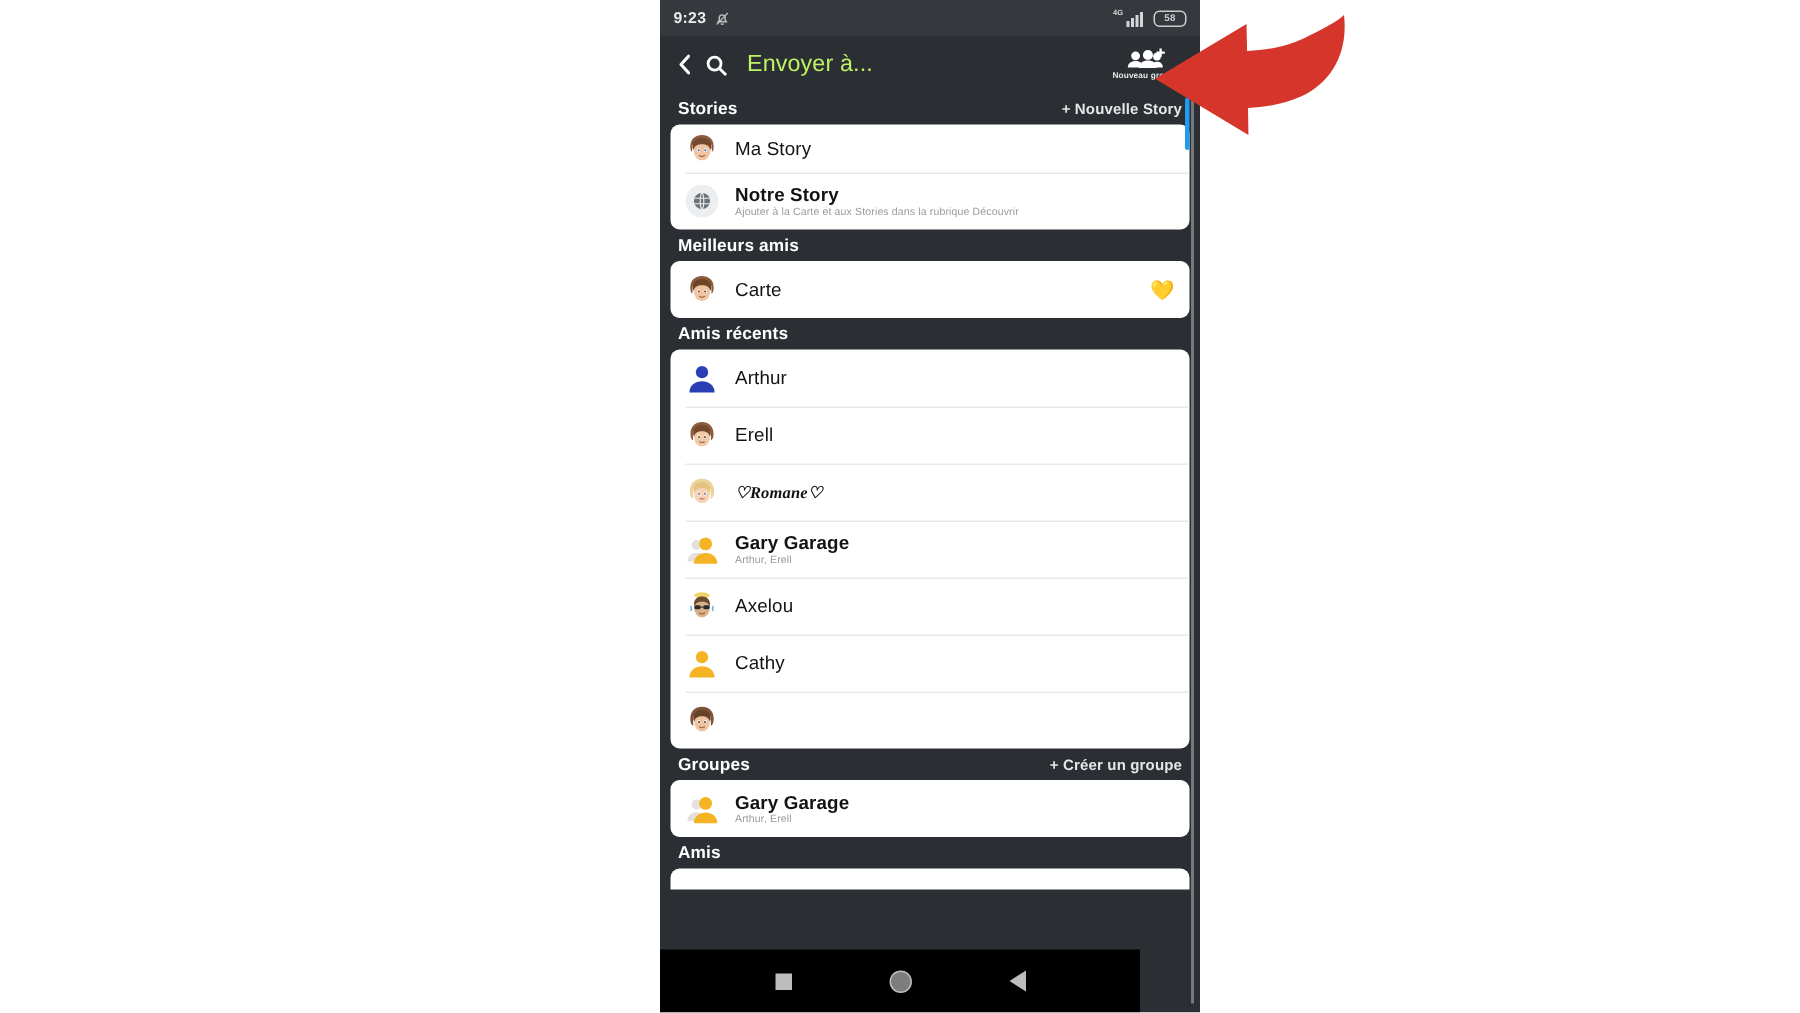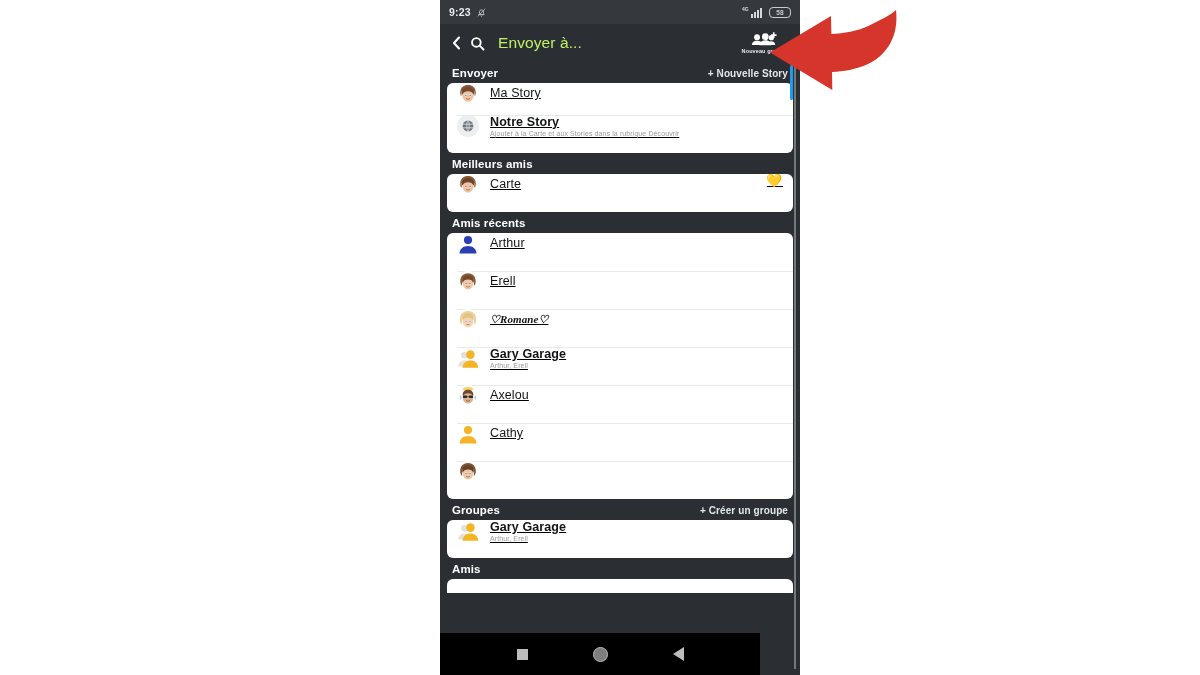--- a/index.html
+++ b/index.html
@@ -76,24 +76,23 @@
   .sect {
     display: flex; align-items: baseline;
     padding: 5px 5px 4px 5px;
   }
   .sect-title { font-size: 11.5px; font-weight: bold; color: #ffffff; letter-spacing: .1px; }
   .sect-action { margin-left: auto; font-size: 10px; color: #e4e6e8; font-weight: bold; letter-spacing: .1px; }
 
   
   .card { background: #ffffff; border-radius: 6px; overflow: hidden; }
   .row {
-    display: flex; 
+    display: flex; align-items: center;
     padding: 0 10px; min-height: 32px;
     position: relative;
-    text-decoration: underline;
   }
   .row + .row::before {
     content: ""; position: absolute; left: 10px; right: 0; top: 0;
     height: 1px; background: #e9e9e9;
   }
   .row.tall { min-height: 38px; }
   .av { width: 22px; height: 22px; flex: 0 0 auto; margin-right: 11px; position: relative; }
   .av svg { display: block; width: 22px; height: 22px; }
   .rtext { min-width: 0; flex: 1 1 auto; }
   .rname { font-size: 12.5px; color: #111315; letter-spacing: .1px; white-space: nowrap; }
@@ -176,21 +175,21 @@
         </span>
         <span class="newgroup-lbl">Nouveau groupe</span>
       </span>
     </div>
 
     <div class="scrollbody">
       <div class="track"></div>
       <div class="thumb"></div>
 
       <div class="sect">
-        <span class="sect-title">Envoyer</span>
+        <span class="sect-title">Stories</span>
         <span class="sect-action">+ Nouvelle Story</span>
       </div>
       <div class="card">
         <div class="row">
           <span class="av">
             <svg viewBox="0 0 22 22">
               <circle cx="11" cy="11" r="11" fill="#ffffff"></circle>
               <path d="M3.2 9.8C3.2 4.6 6.6 2 11 2s7.8 2.6 7.8 7.8c0 2-.5 3-1.2 3.4V8.5H4.4v4.7C3.7 12.8 3.2 11.8 3.2 9.8z" fill="#8a5a3b"></path>
               <ellipse cx="11" cy="12.4" rx="5.6" ry="6.4" fill="#f0c4a0"></ellipse>
               <path d="M4.6 9.6c0-3.6 2.8-5.6 6.4-5.6s6.4 2 6.4 5.6c0 1.2-.4 1.9-.9 2.2-.3-2.4-2.6-3.6-5.5-3.6S5.8 9.4 5.5 11.8c-.5-.3-.9-1-.9-2.2z" fill="#734a30"></path>

